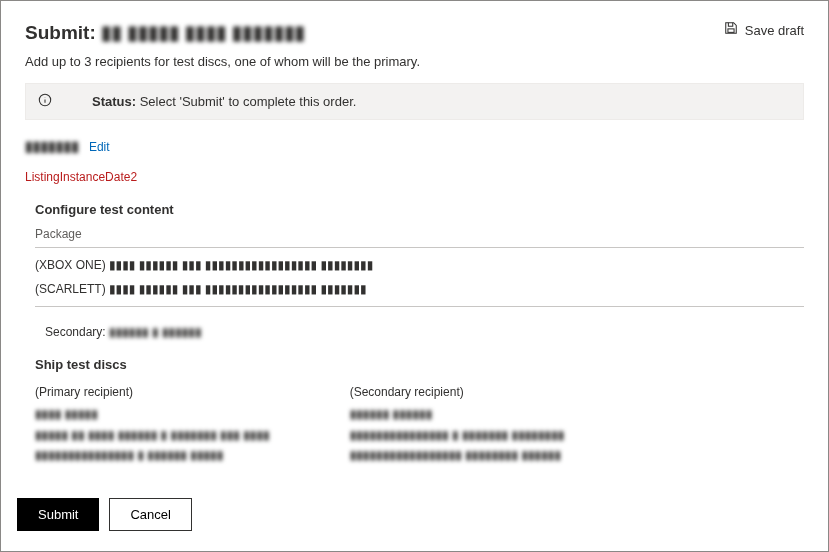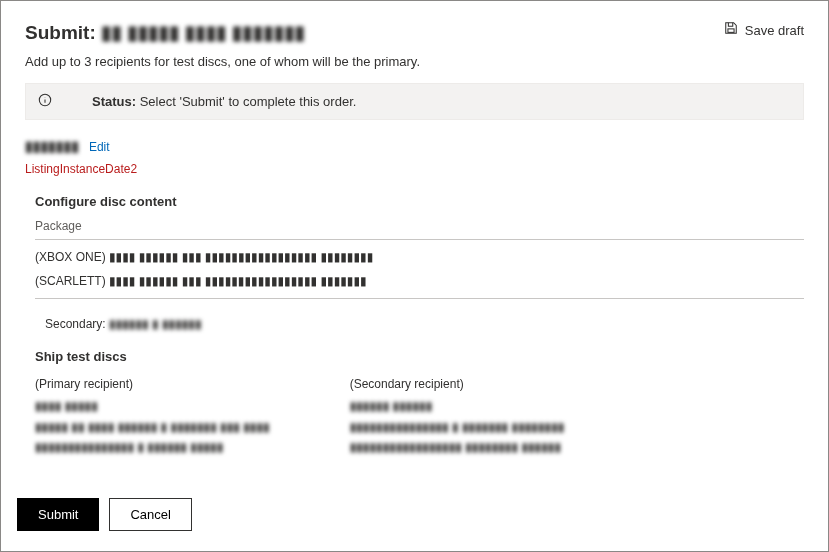--- a/index.html
+++ b/index.html
@@ -61,21 +61,21 @@
       flex-shrink: 0;
     }
     .status-label {
       font-weight: 600;
       margin-left: 32px;
     }
     .listing-row {
       display: flex;
       align-items: baseline;
       gap: 10px;
-      margin-bottom: 8px;
+      margin-bottom: 16px;
     }
     .listing-name {
       font-weight: 700;
       font-size: 14px;
     }
     .edit-link {
       color: #0067b8;
       font-size: 12px;
       cursor: pointer;
     }
@@ -187,21 +187,21 @@
   </span>
 </div>
 
 <div class="listing-row">
   <span class="listing-name redact">▮▮▮▮▮▮▮</span>
   <a class="edit-link">Edit</a>
 </div>
 <div class="listing-date">ListingInstanceDate2</div>
 
 <div class="section">
-  <div class="section-title">Configure disc content</div>
+  <div class="section-title">Configure test content</div>
   <div class="col-header">Package</div>
   <div class="pkg-row">(XBOX ONE) ▮▮▮▮ ▮▮▮▮▮▮ ▮▮▮ ▮▮▮▮▮▮▮▮▮▮▮▮▮▮▮▮▮ ▮▮▮▮▮▮▮▮</div>
   <div class="pkg-row">(SCARLETT) ▮▮▮▮ ▮▮▮▮▮▮ ▮▮▮ ▮▮▮▮▮▮▮▮▮▮▮▮▮▮▮▮▮ ▮▮▮▮▮▮▮</div>
   <hr class="pkg-hr">
 </div>
 
 <div class="section">
   <div class="replicator-row">
     <span>Secondary:</span>
     <span class="redact">▮▮▮▮▮▮ ▮ ▮▮▮▮▮▮</span>

